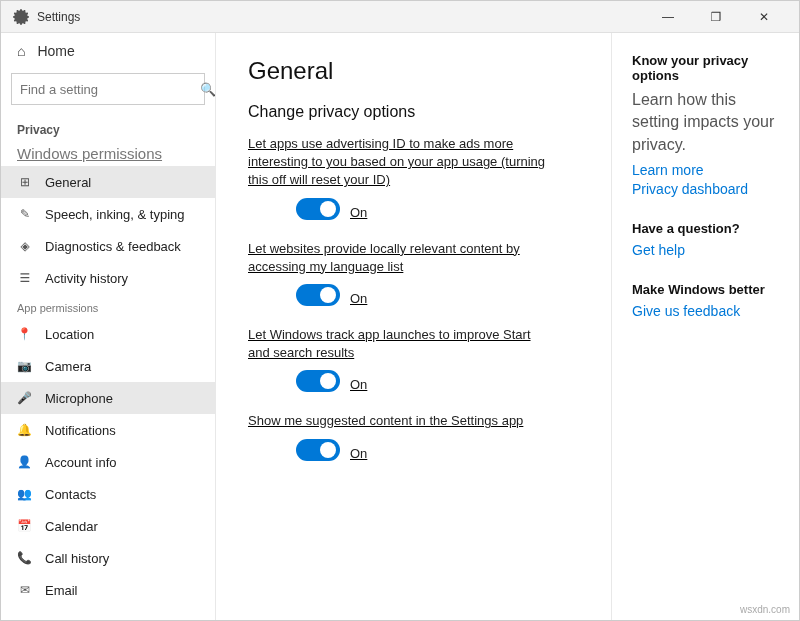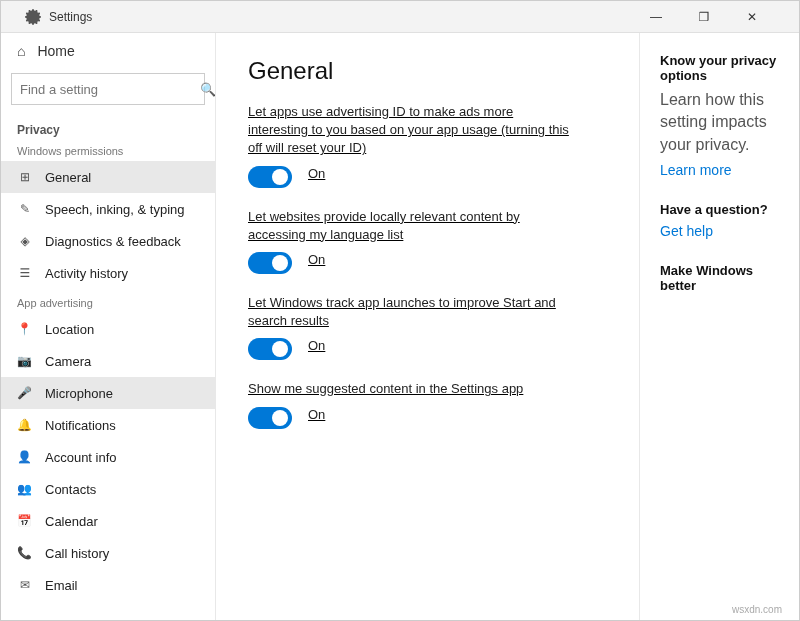--- a/index.html
+++ b/index.html
@@ -18,21 +18,21 @@
       display: flex;
       flex-direction: column;
       border: 1px solid #ccc;
     }
     .titlebar {
       height: 32px;
       background: #f3f3f3;
       display: flex;
       align-items: center;
       justify-content: space-between;
-      padding: 0 24px;
+      padding: 0 12px;
       flex-shrink: 0;
       border-bottom: 1px solid #e0e0e0;
     }
     .titlebar-left {
       display: flex;
       align-items: center;
       gap: 8px;
     }
     .titlebar-icon {
       width: 16px;
@@ -154,22 +154,23 @@
     }
     .setting-desc {
       font-size: 13px;
       color: #222;
       margin-bottom: 8px;
       max-width: 370px;
       line-height: 1.4;
     }
     .toggle-row {
       display: flex;
-      align-items: flex-start;
-      gap: 16px;
+      align-items: flex-end;
+      gap: 10px;
+      margin-left: 48px;
     }
     .toggle {
       width: 44px;
       height: 22px;
       background: #0078d7;
       border-radius: 11px;
       position: relative;
       cursor: pointer;
       flex-shrink: 0;
     }
@@ -183,21 +184,21 @@
       top: 3px;
       right: 4px;
     }
     .toggle-label {
       font-size: 13px;
       color: #222;
     }
 
     
     .right-panel {
-      width: 160px;
+      width: 188px;
       padding: 20px 20px;
       background: #fff;
       border-left: 1px solid #e8e8e8;
       flex-shrink: 0;
       font-size: 13px;
       margin-left: 32px;
     }
     .right-section {
       margin-bottom: 24px;
     }
@@ -218,21 +219,21 @@
       font-size: 14px;
       color: #0078d7;
       text-decoration: none;
       margin-bottom: 3px;
       cursor: pointer;
     }
 
     .watermark {
       position: absolute;
       bottom: 6px;
-      right: 18px;
+      right: 10px;
       font-size: 10px;
       color: #aaa;
     }
   </style>
 </head>
 <body>
 
 <div class="window">
 
   <div class="titlebar">
@@ -256,40 +257,40 @@
         <span class="icon">⌂</span>
         <span>Home</span>
       </div>
       <div class="sidebar-search">
         <input type="text" placeholder="Find a setting" style="">
         <span style="color:#777;font-size:13px;">🔍</span>
       </div>
 
       <div class="sidebar-section-title">Privacy</div>
 
-      <div class="sidebar-section-title" style="font-size:11px;color:#777;font-weight:400;padding-top:4px;">Windows permissions</div>
+      <div class="sidebar-section-title" style="font-size:15px;color:#777;font-weight:400;padding-top:4px;text-decoration:underline;">Windows permissions</div>
 
       <div class="sidebar-item active">
         <span class="icon" style="font-size:12px;">⊞</span>
         <span>General</span>
       </div>
       <div class="sidebar-item">
         <span class="icon" style="font-size:12px;">✎</span>
         <span>Speech, inking, &amp; typing</span>
       </div>
       <div class="sidebar-item">
         <span class="icon" style="font-size:12px;">◈</span>
         <span>Diagnostics &amp; feedback</span>
       </div>
       <div class="sidebar-item">
         <span class="icon" style="font-size:12px;">☰</span>
         <span>Activity history</span>
       </div>
 
-      <div class="sidebar-section-title" style="font-size:11px;color:#777;font-weight:400;padding-top:8px;">App advertising</div>
+      <div class="sidebar-section-title" style="font-size:11px;color:#777;font-weight:400;padding-top:8px;">App permissions</div>
 
       <div class="sidebar-item">
         <span class="icon" style="font-size:12px;">📍</span>
         <span>Location</span>
       </div>
       <div class="sidebar-item">
         <span class="icon" style="font-size:12px;">📷</span>
         <span>Camera</span>
       </div>
       <div class="sidebar-item active">
@@ -317,20 +318,21 @@
         <span>Call history</span>
       </div>
       <div class="sidebar-item">
         <span class="icon" style="font-size:12px;">✉</span>
         <span>Email</span>
       </div>
     </div>
 
     <div class="main">
       <h1 class="main-title">General</h1>
+      <h2 class="section-title">Change privacy options</h2>
 
       <div class="setting-block">
         <div class="setting-desc">Let apps use advertising ID to make ads more interesting to you based on your app usage (turning this off will reset your ID)</div>
         <div class="toggle-row">
           <div class="toggle"></div>
           <span class="toggle-label">On</span>
         </div>
       </div>
 
       <div class="setting-block">
@@ -356,27 +358,29 @@
           <span class="toggle-label">On</span>
         </div>
       </div>
     </div>
 
     <div class="right-panel">
       <div class="right-section">
         <div class="right-section-title">Know your privacy options</div>
         <div class="right-section-text">Learn how this setting impacts your privacy.</div>
         <a class="right-link">Learn more</a>
+        <a class="right-link">Privacy dashboard</a>
       </div>
 
       <div class="right-section">
         <div class="right-section-title">Have a question?</div>
         <a class="right-link">Get help</a>
       </div>
 
       <div class="right-section">
         <div class="right-section-title">Make Windows better</div>
+        <a class="right-link">Give us feedback</a>
       </div>
     </div>
   </div>
 </div>
 
 <div class="watermark">wsxdn.com</div>
 
 </body></html>

